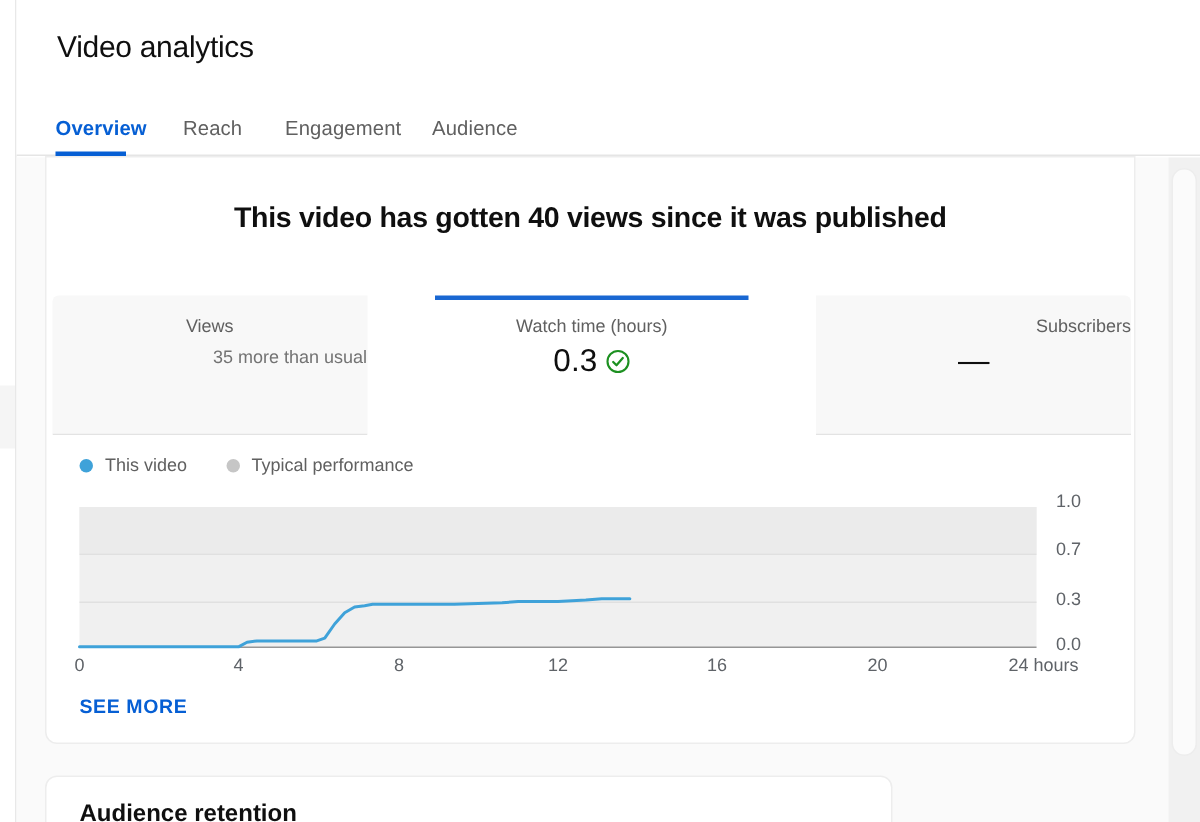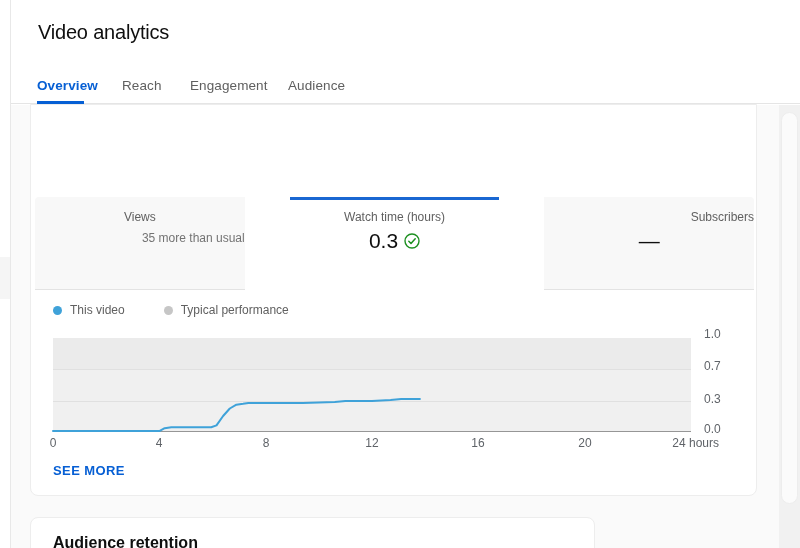--- a/index.html
+++ b/index.html
@@ -43,21 +43,21 @@
   .metric:last-child  { border-radius: 0 4px 0 0; text-align: right; }
   .metric.active { background: #ffffff; border-bottom: none; border-top: 3px solid #1967d2;
                    padding-top: 10px; }
   .m-label { font-size: 12px; color: #606060; }
   .m-value-row { margin-top: 5px; display: flex; align-items: center; justify-content: center; gap: 6px; }
   .m-value { font-size: 21px; color: #0f0f0f; }
   .m-note { margin-top: 7px; font-size: 12px; color: #737373; text-align: right; }
   .m-icon { width: 16px; height: 16px; display: inline-block; }
 
   
-  #legend { left: 22px; top: 198px; display: flex; align-items: center; font-size: 12px; color: #606060; gap: 13px; }
+  #legend { left: 22px; top: 198px; display: flex; align-items: center; font-size: 12px; color: #606060; }
   .legend-item { display: flex; align-items: center; margin-right: 26px; }
   .dot { width: 9px; height: 9px; border-radius: 50%; margin-right: 8px; }
 
   
   #chart-plot { left: 22px; top: 233px; width: 638px; height: 94px; background: #f0f0f0; cursor: crosshair; }
   #band-top { left: 0; top: 0; width: 100%; height: 31px; background: #ebebeb; }
   .gridline { left: 0; width: 100%; height: 1px; background: #e0e0e0; }
   #grid-07 { top: 31px; } #grid-03 { top: 63px; }
   #axis-baseline { left: 0; bottom: 0; width: 100%; height: 1px; background: #969696; }
   #chart-line-svg { position: absolute; left: 0; top: 0; width: 638px; height: 94px; overflow: visible; }
@@ -88,20 +88,21 @@
   <div id="tab-audience" class="abs tab">Audience</div>
   <div id="tab-underline" class="abs"></div>
 </div>
 
 <div id="content-bg" class="abs"></div>
 <div id="scrollbar-track" class="abs"></div>
 <div id="scrollbar-thumb" class="abs"></div>
 
 <div id="main-card" class="abs">
 
+  <div id="headline" class="abs">This video has gotten 40 views since it was published</div>
 
   <div id="metric-row" class="abs">
     <div class="metric">
       <div class="m-label">Views</div>
       <div class="m-note">35 more than usual</div>
     </div>
 
     <div class="metric active">
       <div class="m-label">Watch time (hours)</div>
       <div class="m-value-row">

